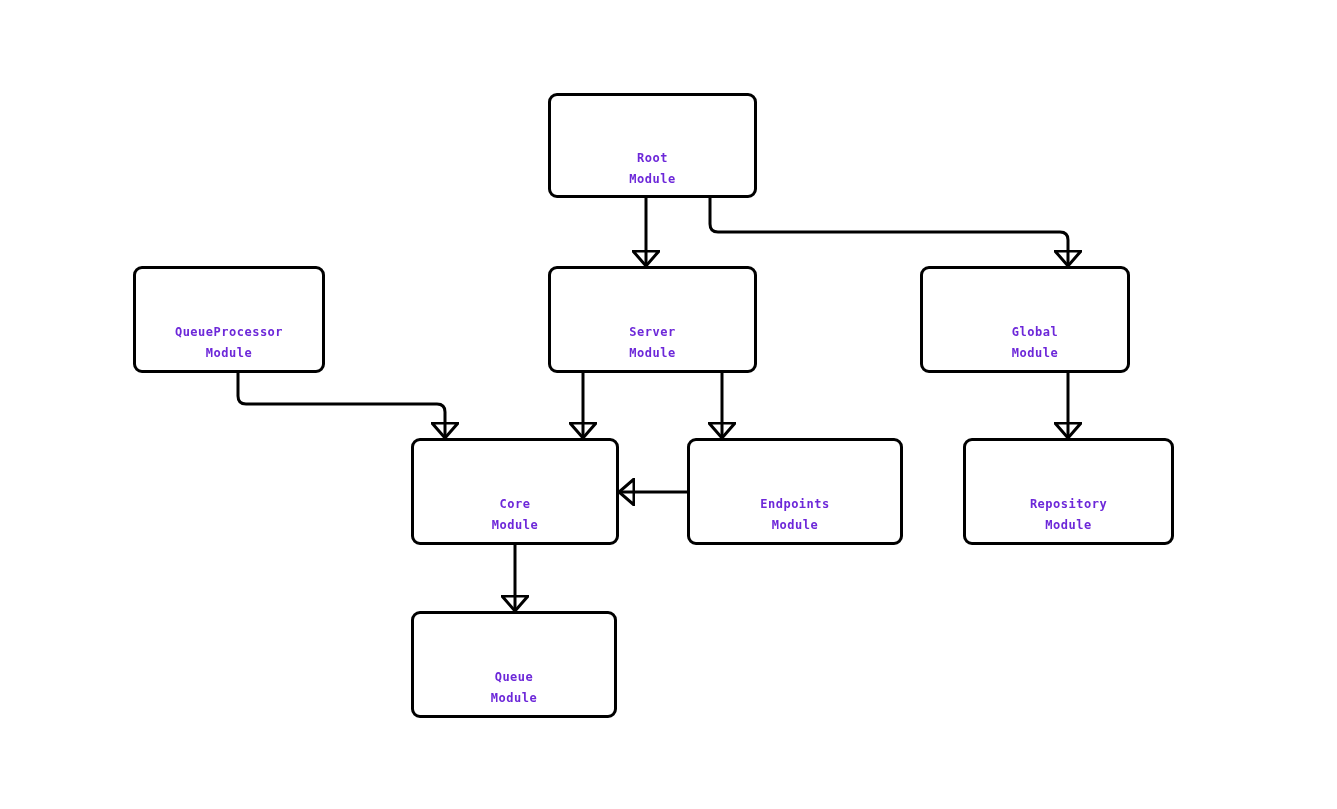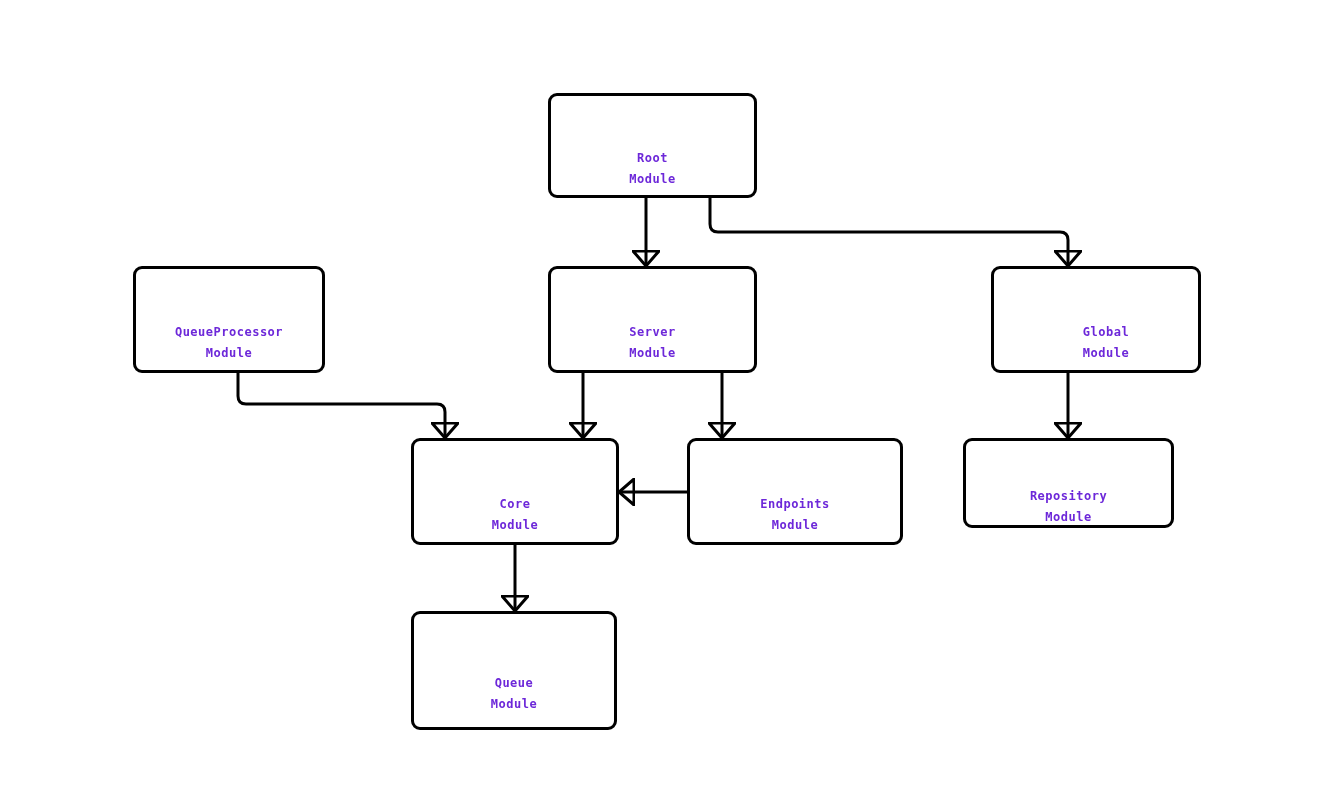--- a/index.html
+++ b/index.html
@@ -43,25 +43,25 @@
     font-weight: bold;
     font-size: 12px;
     line-height: 21px;
     letter-spacing: 0.5px;
     color: #6d28d9;
     margin-top: 47px;
   }
   .n-root        { left: 548px; top:  93px; width: 209px; height: 105px; }
   .n-qproc       { left: 133px; top: 266px; width: 192px; height: 107px; }
   .n-server      { left: 548px; top: 266px; width: 209px; height: 107px; }
-  .n-global      { left: 991px; top: 266px; width: 210px; height: 107px; padding-left: 20px; }
+  .n-global      { left: 920px; top: 266px; width: 210px; height: 107px; padding-left: 20px; }
   .n-core        { left: 411px; top: 438px; width: 208px; height: 107px; }
   .n-endpoints   { left: 687px; top: 438px; width: 216px; height: 107px; }
-  .n-repository  { left: 963px; top: 438px; width: 211px; height: 90px; }
-  .n-queue       { left: 411px; top: 611px; width: 206px; height: 119px; }
+  .n-repository  { left: 963px; top: 438px; width: 211px; height: 107px; }
+  .n-queue       { left: 411px; top: 611px; width: 206px; height: 107px; }
 </style>
 </head>
 <body>
 
 <div class="canvas">
 
   <svg class="edges" viewBox="0 0 1337 809" xmlns="http://www.w3.org/2000/svg">
     <defs>
       <marker id="ah" markerUnits="userSpaceOnUse" markerWidth="28" markerHeight="28" refX="16" refY="14" orient="auto">
         <path d="M1,1 L16,14 L1,27 Z" fill="#000000" stroke="none"></path>

